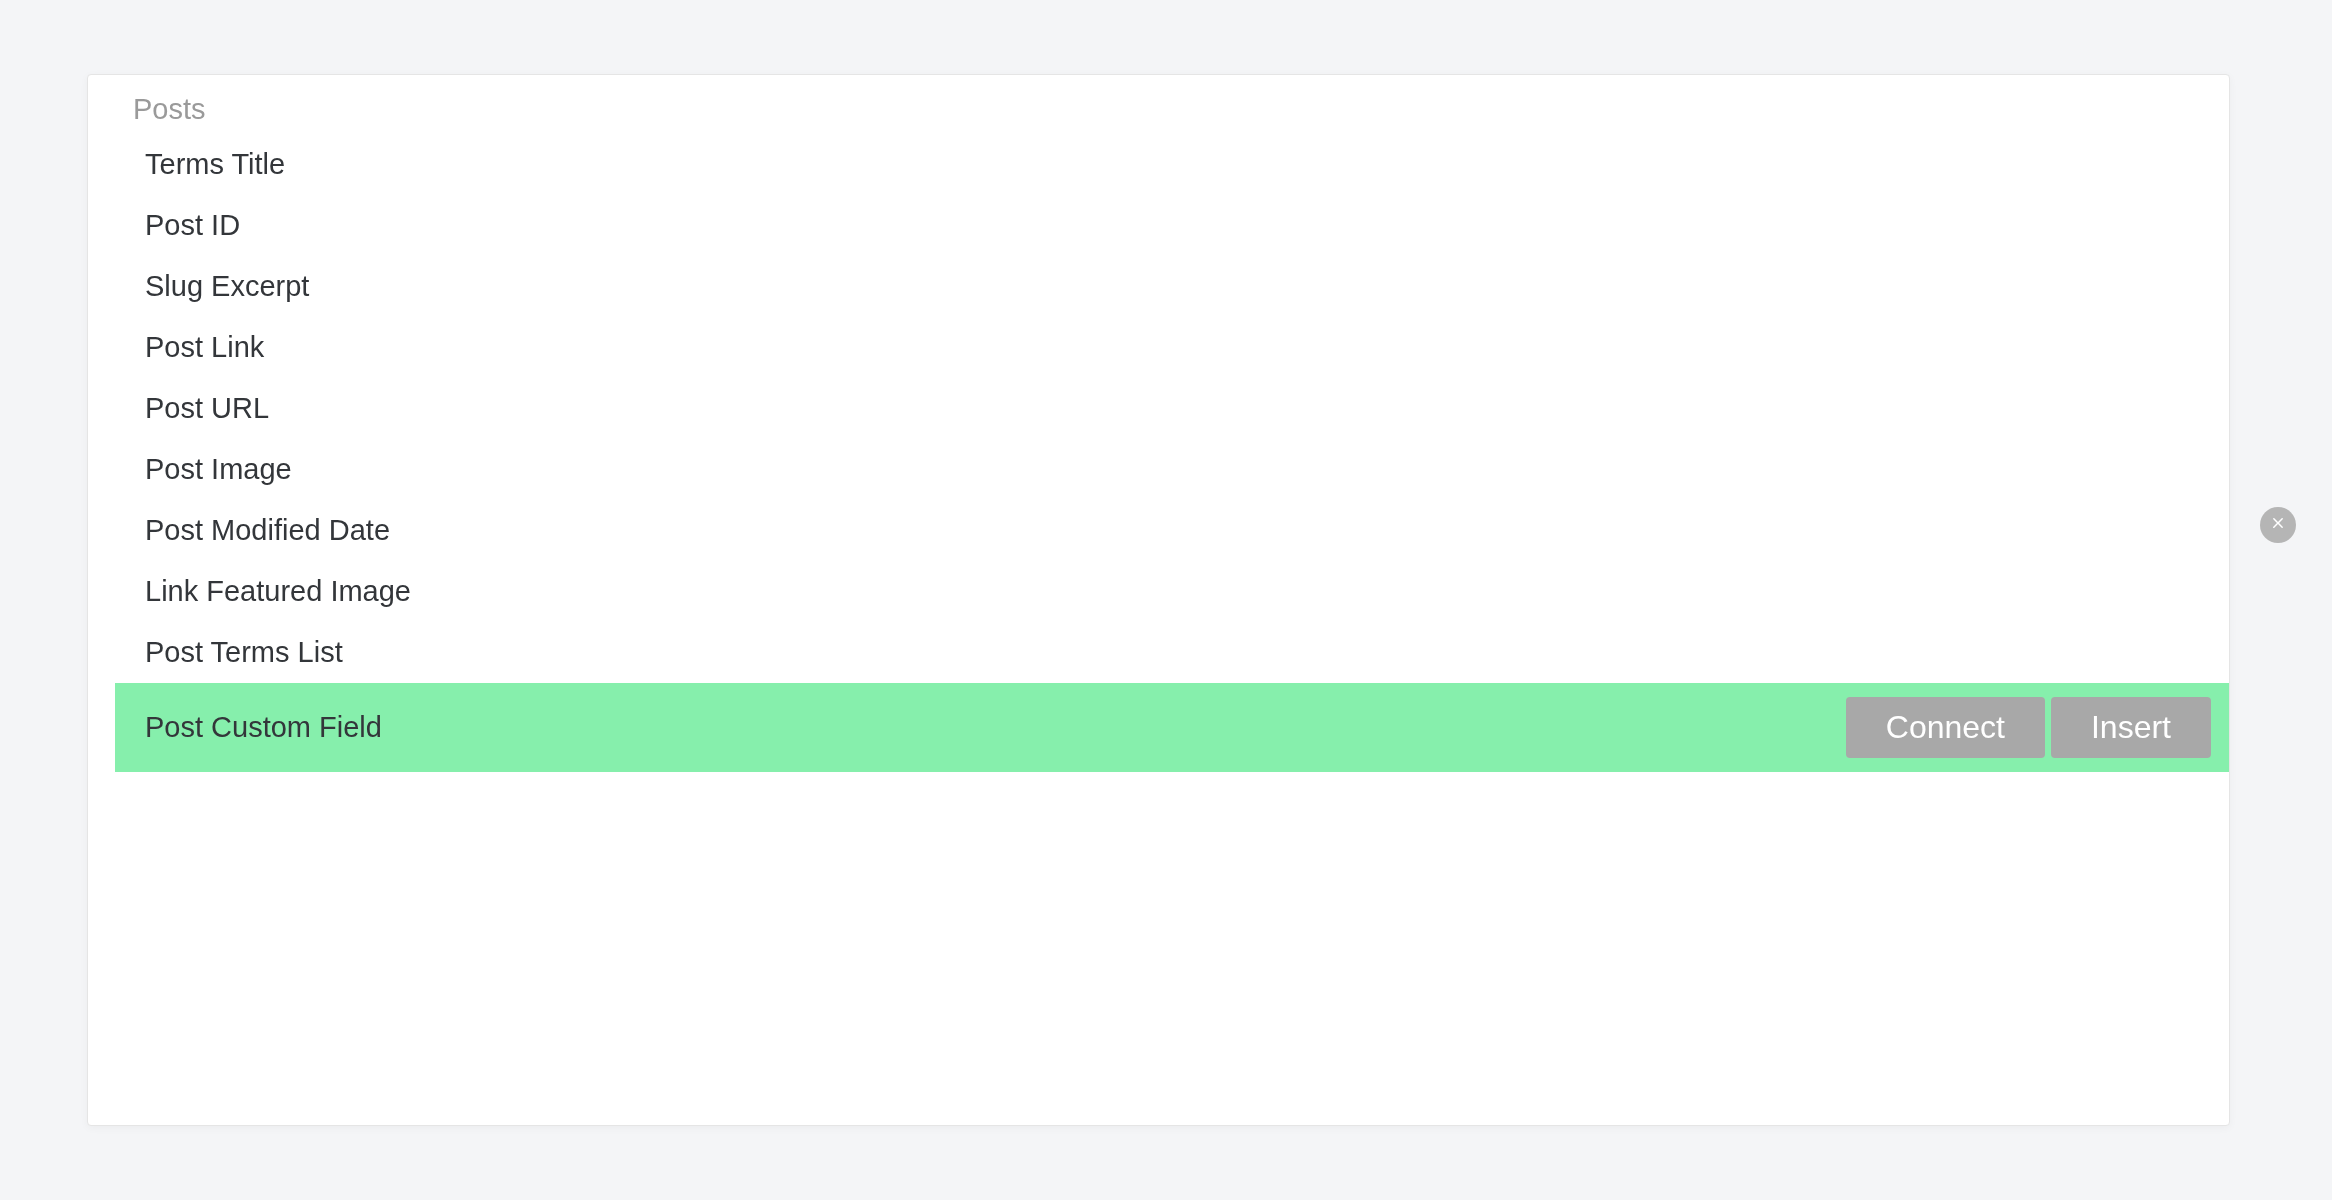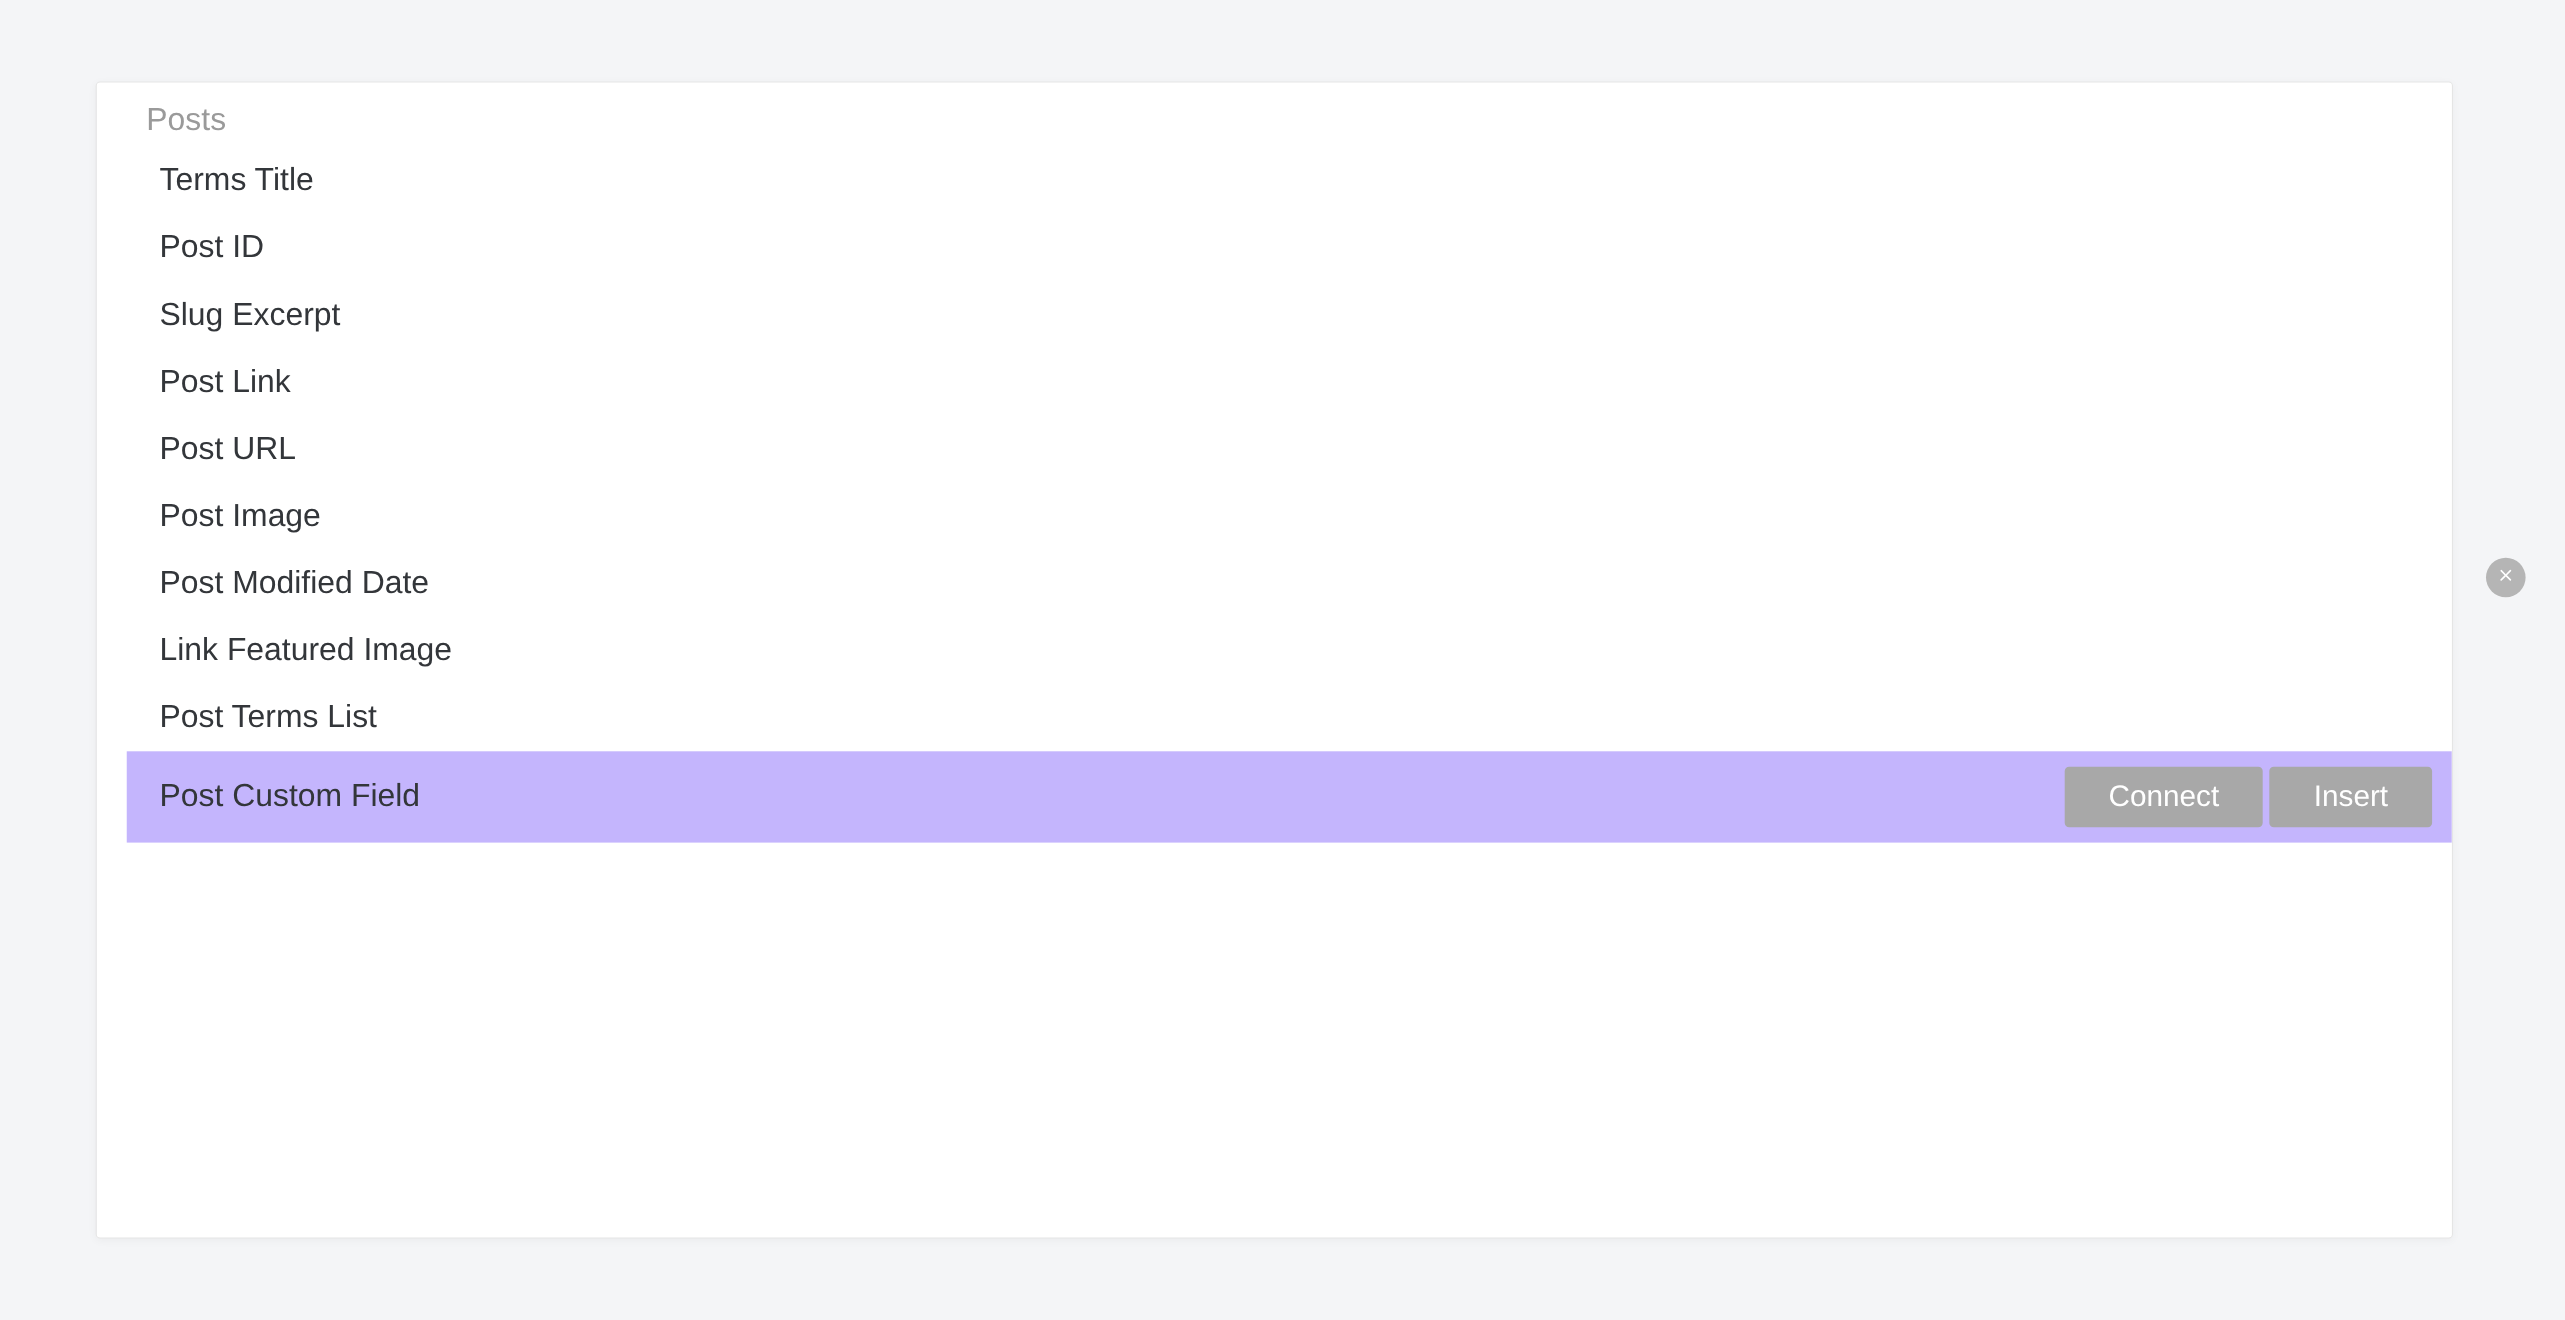--- a/index.html
+++ b/index.html
@@ -39,36 +39,36 @@
     }
     .option-item {
       display: flex;
       align-items: center;
       padding: 14px 18px 14px 30px;
       font-size: 29px;
       color: #33363a;
       cursor: pointer;
     }
     .option-item.highlighted {
-      background-color: #c4b5fd;
+      background-color: #86efac;
       align-items: center;
     }
     .option-label {
       flex: 1;
     }
     .option-actions {
       display: flex;
       gap: 6px;
     }
     .action-button {
       background-color: #a8a8a8;
       color: #ffffff;
       border: none;
       border-radius: 4px;
-      font-size: 27px;
+      font-size: 32px;
       font-weight: 400;
       padding: 12px 40px;
       cursor: pointer;
       font-family: inherit;
     }
     .close-button {
       position: absolute;
       right: 36px;
       top: 507px;
       width: 36px;

